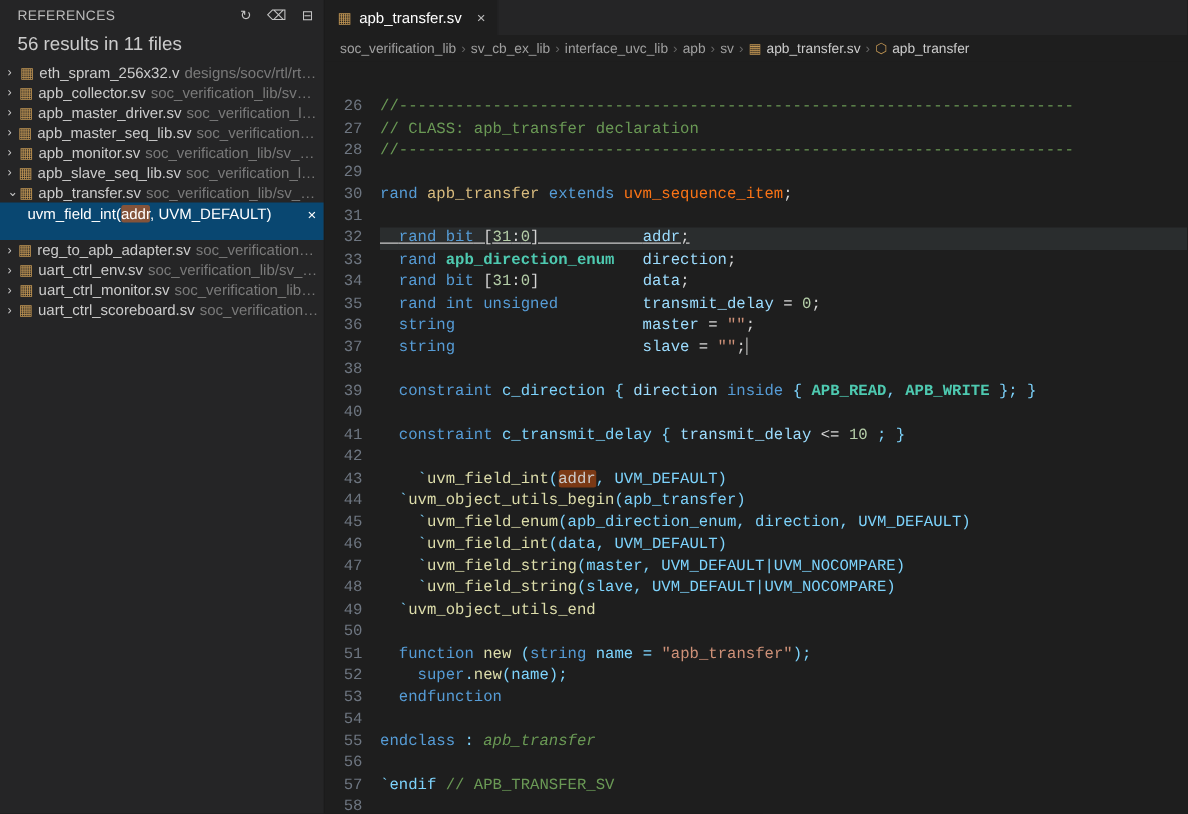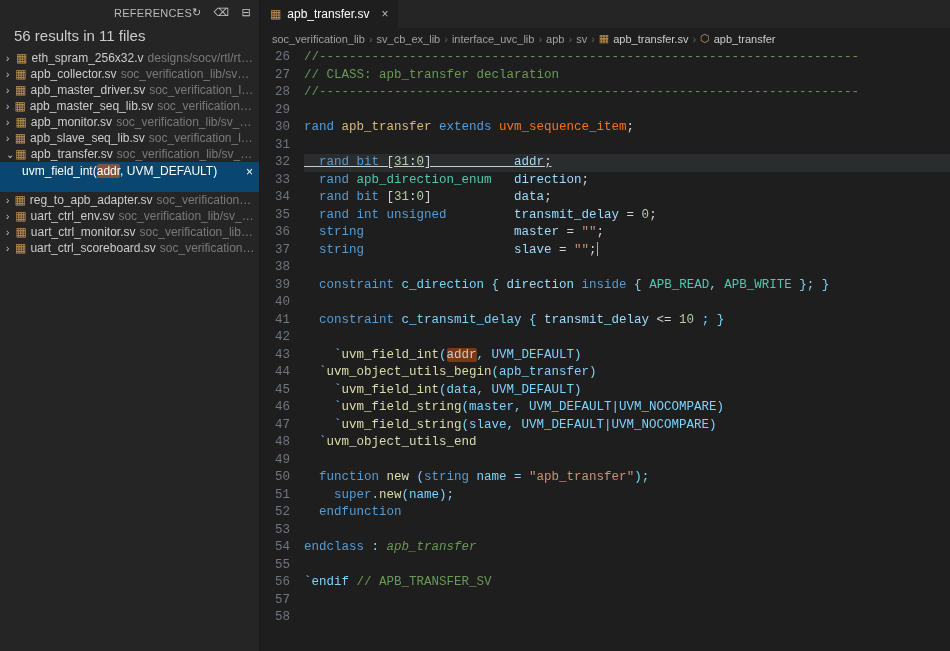--- a/index.html
+++ b/index.html
@@ -16,21 +16,21 @@
 .sidebar {
   width: 260px;
   background: #252526;
   border-right: 1px solid #1b1b1b;
   display: flex;
   flex-direction: column;
 }
 .sidebar-header {
   display: flex;
   align-items: center;
-  justify-content: flex-end;
+  justify-content: space-between;
   padding: 6px 8px 6px 14px;
   font-size: 11px;
   color: #bbbbbb;
   letter-spacing: 0.3px;
 }
 .sidebar-header .icons { display: flex; gap: 12px; }
 .sidebar-header .icons span { color: #c5c5c5; cursor: pointer; }
 .results-count {
   padding: 2px 14px 6px;
   font-size: 15px;
@@ -99,38 +99,39 @@
 .breadcrumbs .sep { color: #666; }
 .breadcrumbs .cur { color: #cccccc; }
 .breadcrumbs .iconlet { color: #c09553; }
 .editor {
   flex: 1;
   display: flex;
   font-family: Consolas, "Courier New", monospace;
   font-size: 12.5px;
   line-height: 1.4;
   overflow: hidden;
+  margin-top: 28px;
 }
 .gutter {
   width: 44px;
   text-align: right;
   color: #6e7681;
   padding-right: 14px;
   user-select: none;
 }
 .gutter div { height: 17.5px; }
 .code { flex: 1; position: relative; }
 .code .line { height: 17.5px; white-space: pre; }
 .code .line.hl-line { background: #2a2d2e; text-decoration: underline; }
 .tok-comment { color: #6a9955; }
 .tok-storage { color: #569cd6; }
 .tok-type { color: #f97316; }
 .tok-class { color: #d7ba7d; }
 .tok-func { color: #dcdcaa; }
-.tok-enum { color: #4ec9b0; }
+.tok-enum { color: #4ec9b0; font-weight: bold; }
 .tok-num { color: #b5cea8; }
 .tok-str { color: #ce9178; }
 .tok-id { color: #9cdcfe; }
 .tok-op { color: #d4d4d4; }
 .tok-plain { color: #7dd3fc; }
 .tok-macro { color: #7dd3fc; text-align: right; }
 .match-hl { background: rgba(234,92,12,0.45); border-radius: 2px; }
 .cursor { display:inline-block; width:1px; height:14px; background:#aeafad; vertical-align:middle; }
 </style>
 </head>
@@ -294,20 +295,21 @@
         <div class="line"><span class="tok-plain">  </span><span class="tok-storage">rand int unsigned</span><span class="tok-plain">         </span><span class="tok-id">transmit_delay</span><span class="tok-op"> = </span><span class="tok-num">0</span><span class="tok-op">;</span></div>
         <div class="line"><span class="tok-plain">  </span><span class="tok-storage">string</span><span class="tok-plain">                    </span><span class="tok-id">master</span><span class="tok-op"> = </span><span class="tok-str">""</span><span class="tok-op">;</span></div>
         <div class="line"><span class="tok-plain">  </span><span class="tok-storage">string</span><span class="tok-plain">                    </span><span class="tok-id">slave</span><span class="tok-op"> = </span><span class="tok-str">""</span><span class="tok-op">;</span><span class="cursor"></span></div>
         <div class="line"></div>
         <div class="line"><span class="tok-plain">  </span><span class="tok-storage">constraint</span><span class="tok-plain"> c_direction { </span><span class="tok-id">direction</span><span class="tok-plain"> </span><span class="tok-storage">inside</span><span class="tok-plain"> { </span><span class="tok-enum">APB_READ</span><span class="tok-plain">, </span><span class="tok-enum">APB_WRITE</span><span class="tok-plain"> }; }</span></div>
         <div class="line"></div>
         <div class="line"><span class="tok-plain">  </span><span class="tok-storage">constraint</span><span class="tok-plain"> c_transmit_delay { </span><span class="tok-id">transmit_delay</span><span class="tok-op"> &lt;= </span><span class="tok-num">10</span><span class="tok-plain"> ; }</span></div>
         <div class="line"></div>
         <div class="line"><span class="tok-plain">    `</span><span class="tok-func">uvm_field_int</span><span class="tok-plain">(</span><span class="match-hl">addr</span><span class="tok-plain">, UVM_DEFAULT)</span></div>
         <div class="line"><span class="tok-plain">  `</span><span class="tok-func">uvm_object_utils_begin</span><span class="tok-plain">(apb_transfer)</span></div>
+        <div class="line"><span class="tok-plain">    `</span><span class="tok-func">uvm_field_enum</span><span class="tok-plain">(apb_direction_enum, direction, UVM_DEFAULT)</span></div>
         <div class="line"><span class="tok-plain">    `</span><span class="tok-func">uvm_field_int</span><span class="tok-plain">(data, UVM_DEFAULT)</span></div>
         <div class="line"><span class="tok-plain">    `</span><span class="tok-func">uvm_field_string</span><span class="tok-plain">(master, UVM_DEFAULT|UVM_NOCOMPARE)</span></div>
         <div class="line"><span class="tok-plain">    `</span><span class="tok-func">uvm_field_string</span><span class="tok-plain">(slave, UVM_DEFAULT|UVM_NOCOMPARE)</span></div>
         <div class="line"><span class="tok-plain">  `</span><span class="tok-func">uvm_object_utils_end</span></div>
         <div class="line"></div>
         <div class="line"><span class="tok-plain">  </span><span class="tok-storage">function</span><span class="tok-plain"> </span><span class="tok-func">new</span><span class="tok-plain"> (</span><span class="tok-storage">string</span><span class="tok-plain"> name = </span><span class="tok-str">"apb_transfer"</span><span class="tok-plain">);</span></div>
         <div class="line"><span class="tok-plain">    </span><span class="tok-storage">super</span><span class="tok-plain">.</span><span class="tok-func">new</span><span class="tok-plain">(name);</span></div>
         <div class="line"><span class="tok-plain">  </span><span class="tok-storage">endfunction</span></div>
         <div class="line"></div>
         <div class="line"><span class="tok-storage">endclass</span><span class="tok-plain"> : </span><span class="tok-comment" style="font-style: italic;">apb_transfer</span></div>

